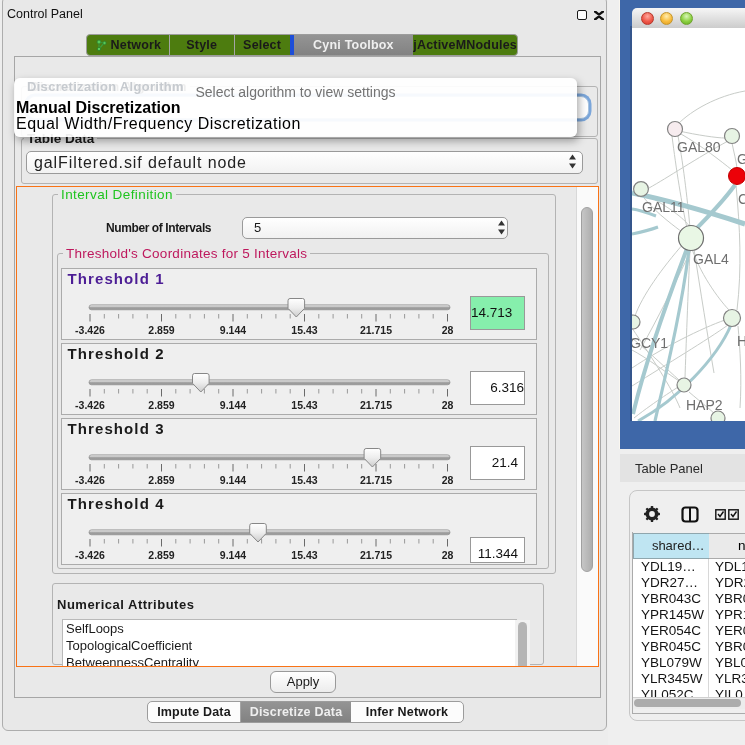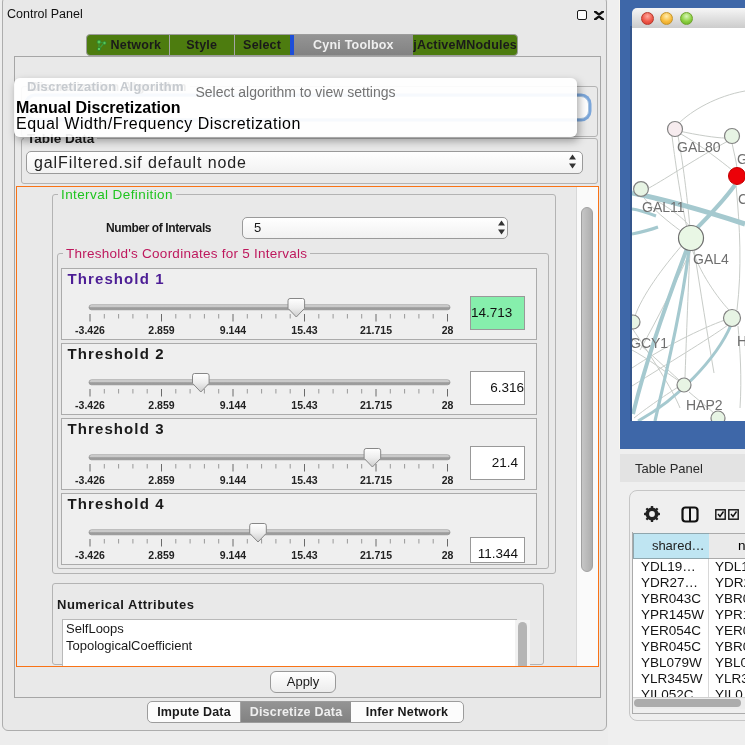--- a/index.html
+++ b/index.html
@@ -251,20 +251,21 @@
       </svg>
       <div style="position:absolute;left:5.5px;top:2px;height:16px;line-height:16px;font-size:15px;letter-spacing:1.1px;font-weight:bold;color:#1A1A1A;">Threshold 4</div>
       <div style="position:absolute;left:408px;top:27px;width:55px;height:26px;box-sizing:border-box;background:#FFF;border:1px solid #999;font-size:13.5px;text-align:right;line-height:32px;padding-right:6px;color:#111;margin-top:16px;">11.344</div>
     </div>
 
   <div class="abs" style="left:35px;top:396px;width:490px;height:80px;border:1px solid #B3B3B3;border-radius:3px;"></div>
   <div class="txt" style="left:40px;top:410px;height:16px;line-height:16px;font-size:13px;letter-spacing:0.5px;font-weight:bold;">Numerical Attributes</div>
   <div class="abs" style="left:45px;top:432px;width:453px;height:50px;background:#FFF;border:1px solid #B9B9B9;"></div>
   <div class="txt" style="left:49px;top:433px;height:17px;line-height:17px;font-size:13px;">SelfLoops</div>
   <div class="txt" style="left:49px;top:450px;height:17px;line-height:17px;font-size:13px;">TopologicalCoefficient</div>
+  <div class="txt" style="left:49px;top:467px;height:17px;line-height:17px;font-size:13px;">BetweennessCentrality</div>
   <div class="abs" style="left:498px;top:433px;width:15px;height:48px;background:#F2F2F2;"></div>
   <div class="abs" style="left:501px;top:435px;width:9px;height:46px;background:#B5B5B5;border-radius:5px 5px 0 0;"></div>
 
   <div class="abs" style="left:559px;top:0;width:21px;height:479px;background:#FAFAFA;border-left:1px solid #D8D8D8;"></div>
   <div class="abs" style="left:564px;top:20px;width:10px;height:363px;background:linear-gradient(90deg,#C6C6C6,#AEAEAE);border:1px solid #A0A0A0;border-radius:7px;"></div>
 </div>
 
 <div class="abs" style="left:270px;top:671px;width:64px;height:20px;border:1px solid #9A9A9A;border-radius:6px;background:linear-gradient(#FFFFFF,#ECECEC);text-align:center;line-height:20px;font-size:13px;color:#1A1A1A;">Apply</div>
 
 <div class="abs" style="left:147px;top:701px;width:315px;height:20px;border:1px solid #9C9C9C;border-radius:5px;background:#FCFCFC;display:flex;overflow:hidden;font-size:12.5px;font-weight:bold;letter-spacing:0.2px;color:#1A1A1A;">

